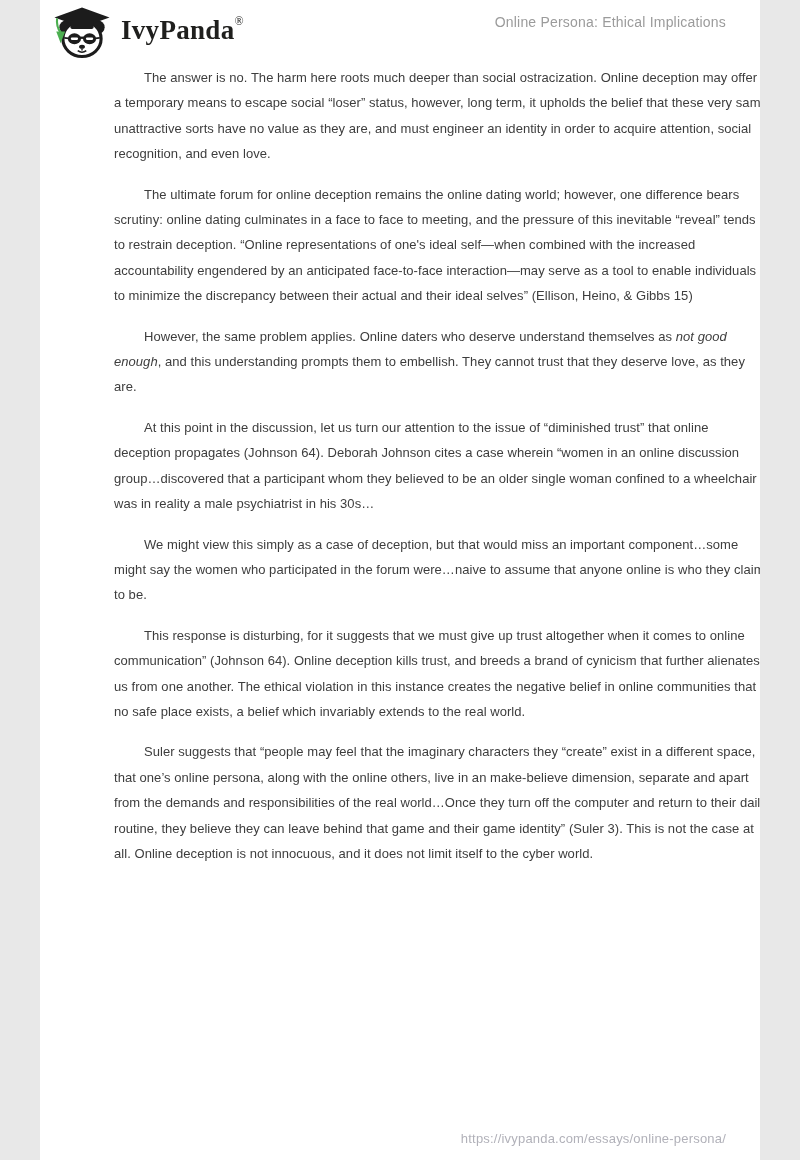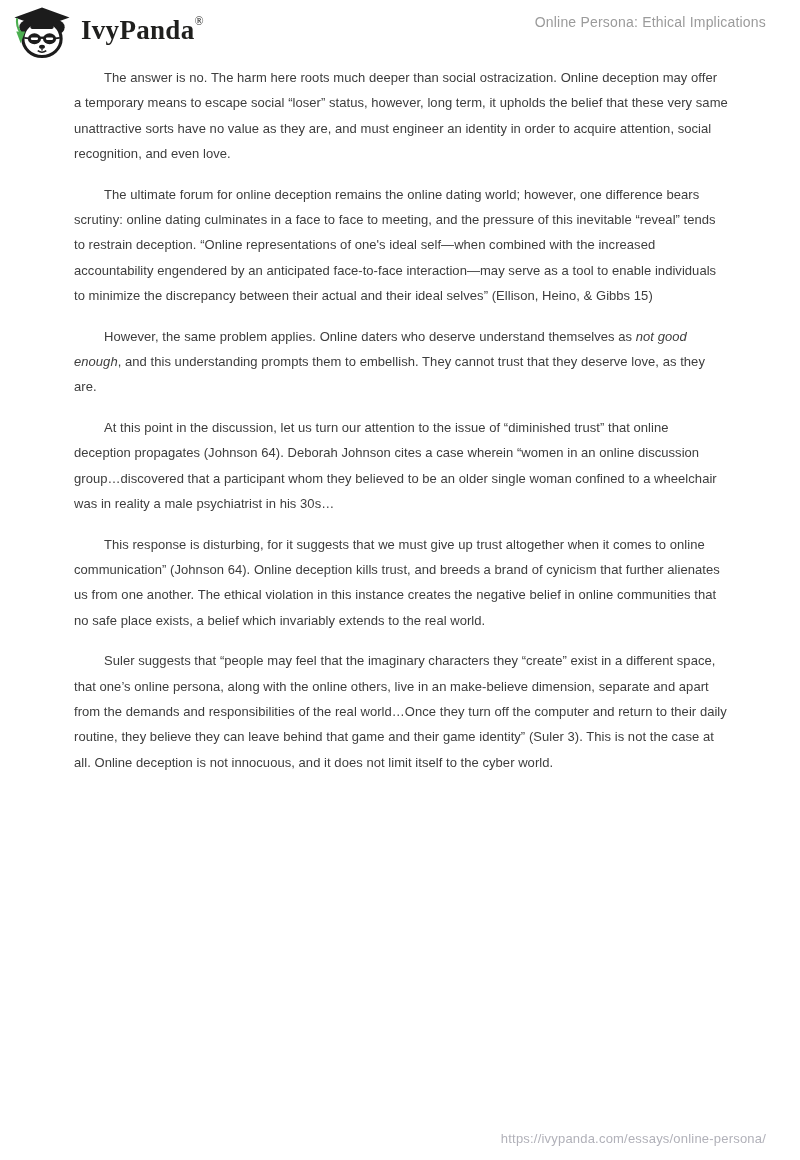--- a/index.html
+++ b/index.html
@@ -13,21 +13,21 @@
     --tassel-green: #4caf50;
   }
   * { box-sizing: border-box; }
   html, body { margin: 0; padding: 0; }
   body {
     background: #e8e8e8;
     font-family: "Liberation Sans", sans-serif;
   }
   .page {
     position: relative;
-    width: 800px;
+    width: 720px;
     height: 1160px;
     margin: 0 auto;
     background: var(--page-bg);
     overflow: hidden;
   }
 
   
   .header { position: absolute; top: 0; left: 0; right: 0; height: 60px; }
   .logo-wrap {
     position: absolute; left: 10px; top: 5px;
@@ -118,19 +118,20 @@
     </div>
     <div class="doc-title">Online Persona: Ethical Implications</div>
   </div>
 
   <div class="article">
 
   <p><span>The answer is no. The harm here roots much deeper than social ostracization. Online deception may offer a temporary means to escape social “loser” status, however, long term, it upholds the belief that these very same unattractive sorts have no value as they are, and must engineer an identity in order to acquire attention, social recognition, and even love.</span></p>
       <p><span>The ultimate forum for online deception remains the online dating world; however, one difference bears scrutiny: online dating culminates in a face to face to meeting, and the pressure of this inevitable “reveal” tends to restrain deception. “Online representations of one's ideal self—when combined with the increased accountability engendered by an anticipated face-to-face interaction—may serve as a tool to enable individuals to minimize the discrepancy between their actual and their ideal selves” (Ellison, Heino, &amp; Gibbs 15)</span></p>
       <p><span>However, the same problem applies. Online daters who deserve understand themselves as </span><span class="italic">not good enough</span><span>, and this understanding prompts them to embellish. They cannot trust that they deserve love, as they are.</span></p>
       <p><span>At this point in the discussion, let us turn our attention to the issue of “diminished trust” that online deception propagates (Johnson 64). Deborah Johnson cites a case wherein “women in an online discussion group…discovered that a participant whom they believed to be an older single woman confined to a wheelchair was in reality a male psychiatrist in his 30s…</span></p>
+      <p><span>We might view this simply as a case of deception, but that would miss an important component…some might say the women who participated in the forum were…naive to assume that anyone online is who they claim to be.</span></p>
       <p><span>This response is disturbing, for it suggests that we must give up trust altogether when it comes to online communication” (Johnson 64). Online deception kills trust, and breeds a brand of cynicism that further alienates us from one another. The ethical violation in this instance creates the negative belief in online communities that no safe place exists, a belief which invariably extends to the real world.</span></p>
       <p><span>Suler suggests that “people may feel that the imaginary characters they “create” exist in a different space, that one’s online persona, along with the online others, live in an make-believe dimension, separate and apart from the demands and responsibilities of the real world…Once they turn off the computer and return to their daily routine, they believe they can leave behind that game and their game identity” (Suler 3). This is not the case at all. Online deception is not innocuous, and it does not limit itself to the cyber world.</span></p>
     </div>
 
   <div class="footer-url">https://ivypanda.com/essays/online-persona/</div>
 
 </div>
 
 </body></html>

